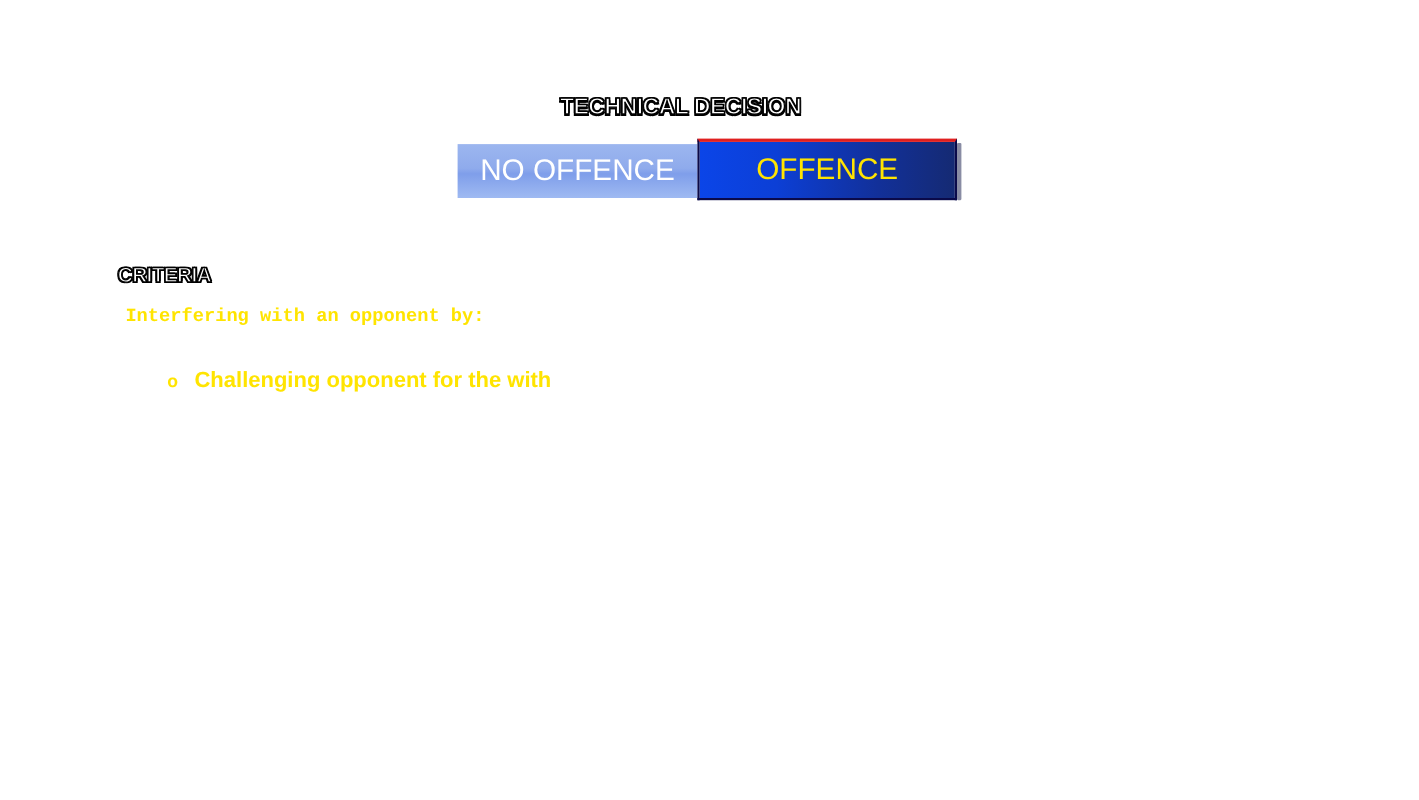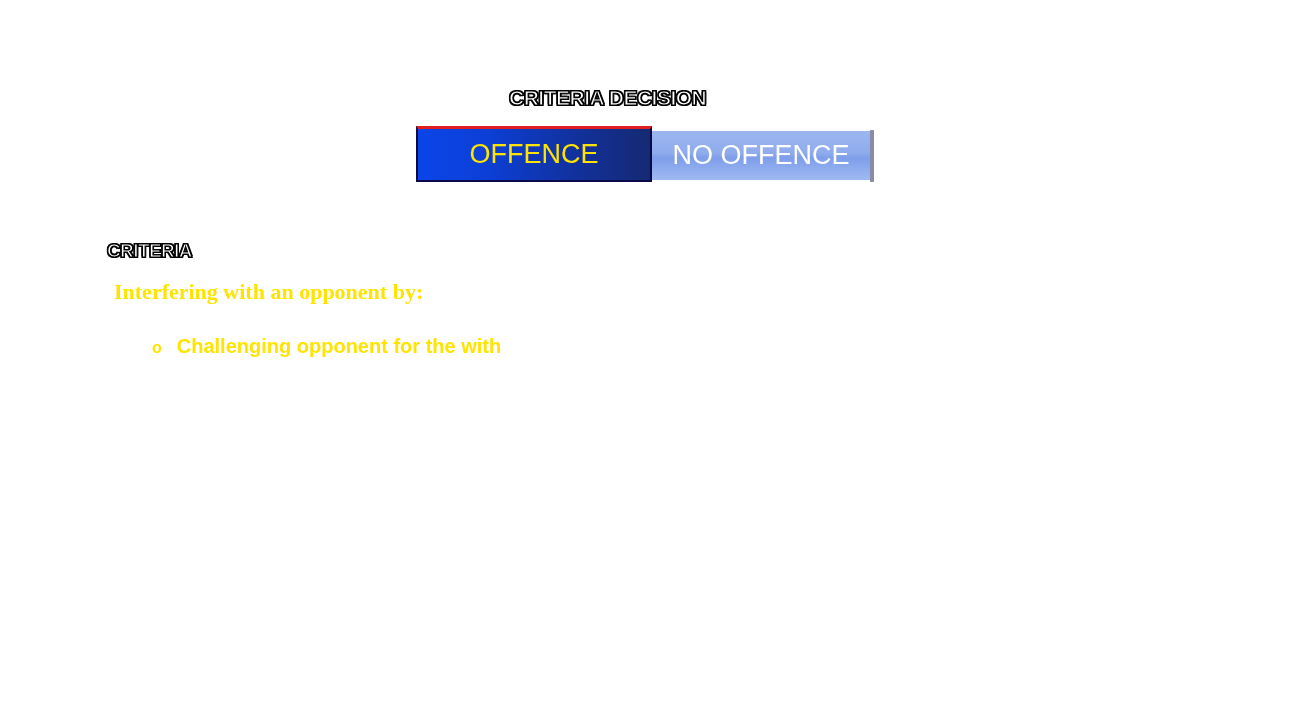--- a/index.html
+++ b/index.html
@@ -94,22 +94,22 @@
     text-shadow:
       -1px -1px 0 #000, 1px -1px 0 #000,
       -1px  1px 0 #000, 1px  1px 0 #000;
     white-space: nowrap;
   }
 
   #criteria-intro {
     position: absolute;
     left: 114px;
     top: 279px;
-    font-family: Liberation Serif, serif;
-    font-size: 22px;
+    font-family: Liberation Mono, monospace;
+    font-size: 17px;
     font-weight: bold;
     color: #ffe400;
     white-space: nowrap;
   }
 
   #criteria-list {
     position: absolute;
     left: 152px;
     top: 335px;
     margin: 0;
@@ -129,28 +129,28 @@
   .criteria-bullet {
     font-size: 16px;
     font-weight: bold;
     margin-right: 15px;
     color: #ffe400;
   }
 </style>
 </head>
 <body>
 
-<div id="technical-decision-title">CRITERIA DECISION</div>
+<div id="technical-decision-title">TECHNICAL DECISION</div>
 
 <div id="decision-toggle">
+  <div class="decision-option" id="no-offence-option">
+    <span>NO OFFENCE</span>
+  </div>
   <div class="decision-option" id="offence-option">
     <span>OFFENCE</span>
-  </div>
-  <div class="decision-option" id="no-offence-option">
-    <span>NO OFFENCE</span>
   </div>
 </div>
 <div id="offence-shadow"></div>
 
 <div id="criteria-title">CRITERIA</div>
 
 <div id="criteria-intro">Interfering with an opponent by:</div>
 
 <ul id="criteria-list">
   <li class="criteria-item">

